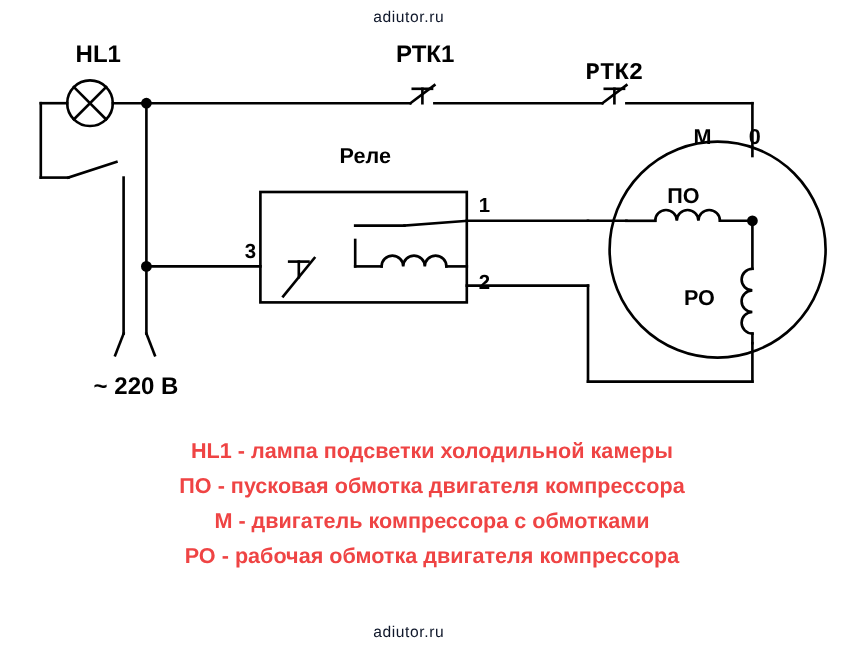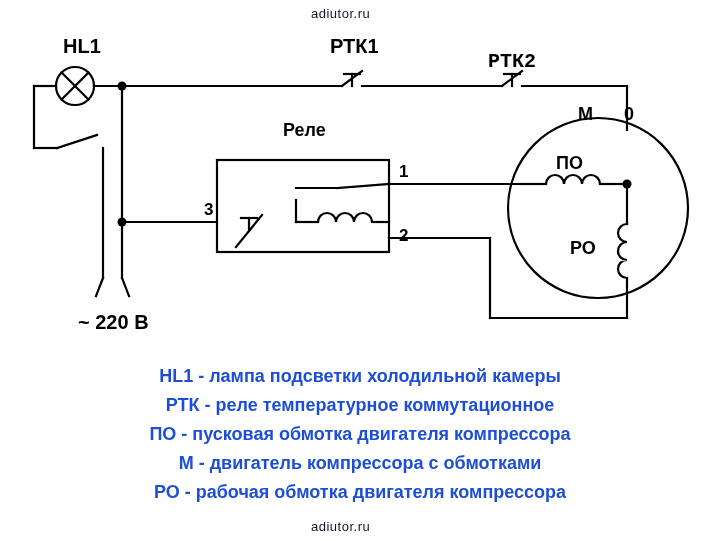--- a/index.html
+++ b/index.html
@@ -46,21 +46,21 @@
     position: absolute;
     left: 0;
     top: 362px;
     width: 720px;
     text-align: center;
   }
   .legend-line {
     font-family: "Liberation Sans", sans-serif;
     font-size: 18px;
     font-weight: bold;
-    color: #1d4ed8;
+    color: #ef4444;
     line-height: 29px;
     white-space: nowrap;
   }
   .legend-line .key { font-weight: bold; }
 </style>
 </head>
 <body>
 
 <div id="page">
 
@@ -152,23 +152,20 @@
   <div class="lbl bold sz18" style="left:624px; top:104px;">0</div>
   <div class="lbl bold sz18" style="left:556px; top:153px;">ПО</div>
   <div class="lbl bold sz18" style="left:570px; top:238px;">РО</div>
   <div class="lbl bold sz20" style="left:78px; top:311px;">~ 220 В</div>
 
   <div class="legend">
     <div class="legend-line">
       <span class="key">HL1</span><span> - </span><span>лампа подсветки холодильной камеры</span>
     </div>
     <div class="legend-line">
-      <span class="key">РТК</span><span> - </span><span>реле температурное коммутационное</span>
-    </div>
-    <div class="legend-line">
       <span class="key">ПО</span><span> - </span><span>пусковая обмотка двигателя компрессора</span>
     </div>
     <div class="legend-line">
       <span class="key">М</span><span> - </span><span>двигатель компрессора с обмотками</span>
     </div>
     <div class="legend-line">
       <span class="key">РО</span><span> - </span><span>рабочая обмотка двигателя компрессора</span>
     </div>
   </div>
 

